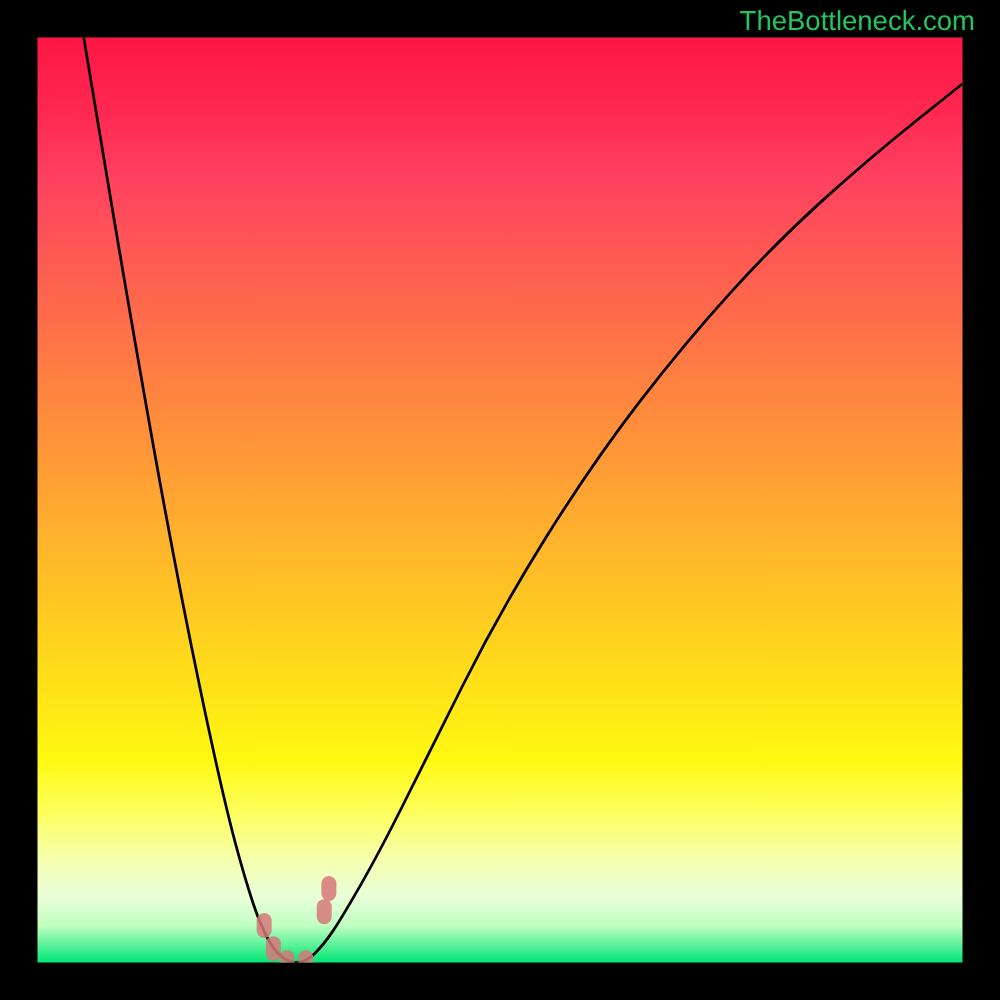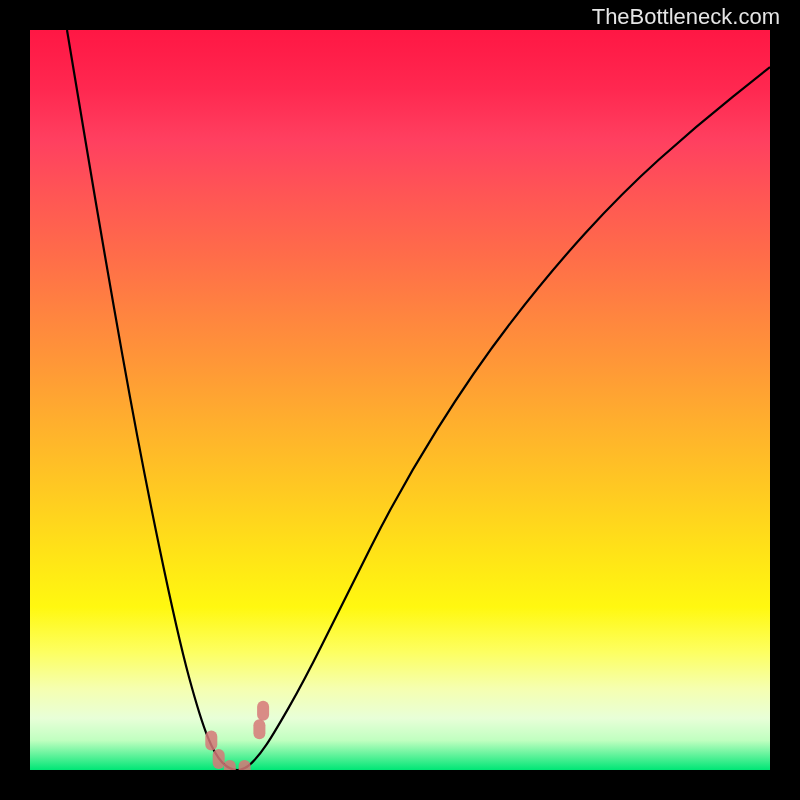--- a/index.html
+++ b/index.html
@@ -11,21 +11,21 @@
       width: 800px;
       height: 800px;
       background: #000;
       position: relative;
       font-family: Arial, sans-serif;
     }
     .watermark {
       position: absolute;
       top: 4px;
       right: 20px;
-      color: #e5e5e5;
+      color: #22c55e;
       font-size: 22px;
       font-weight: normal;
       z-index: 10;
     }
     .plot-area {
       position: absolute;
       left: 30px;
       top: 30px;
       width: 740px;
       height: 740px;

